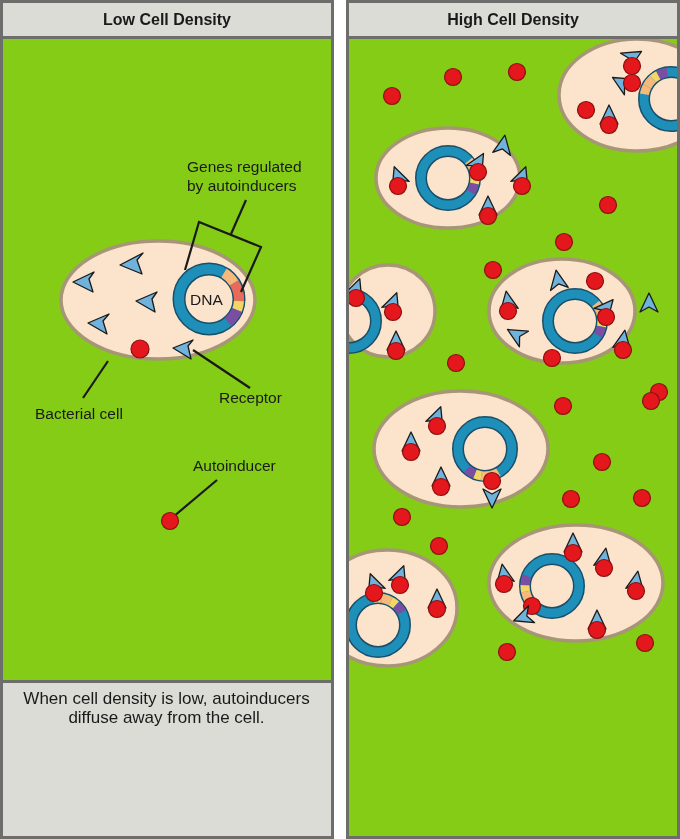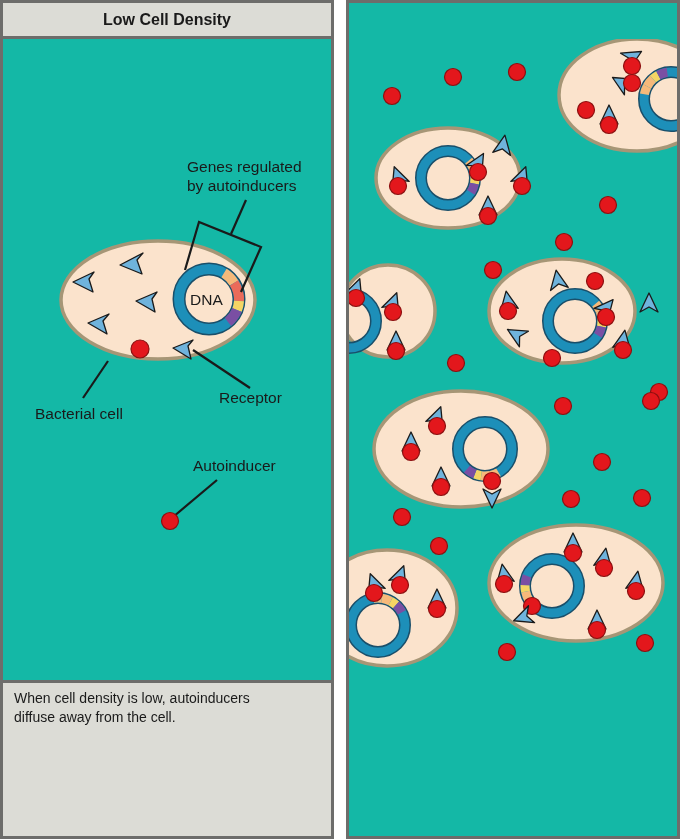--- a/index.html
+++ b/index.html
@@ -1,29 +1,29 @@
 <!DOCTYPE html>
 <html><head>
 <meta charset="utf-8">
 <style>
   html, body { margin: 0; padding: 0; background: #ffffff; }
   body { width: 680px; height: 839px; position: relative; overflow: hidden;
          font-family: "Liberation Sans", sans-serif; }
   .panel { position: absolute; top: 0; width: 334px; height: 839px;
-           box-sizing: border-box; border: 3px solid #6d6d6b; background: #14b8a6; }
+           box-sizing: border-box; border: 3px solid #6d6d6b; background: #84cc16; }
   #panel-left { left: 0; width: 334px; }
   #panel-right { left: 346px; width: 334px; }
   .panel-header { position: absolute; left: 0; right: 0; top: 0; height: 33px;
                   background: #dcdcd6; border-bottom: 3px solid #6d6d6b;
                   font-weight: bold; font-size: 16px; color: #1a1a1a;
                   display: flex; align-items: center; justify-content: center; }
   .panel-caption { position: absolute; left: 0; right: 0; bottom: 0; height: 156px;
                    background: #dcdcd6; border-top: 3px solid #6d6d6b;
-                   font-size: 14px; line-height: 19px; color: #1a1a1a;
-                   padding: 6px 12px 0 11px; box-sizing: border-box; white-space: pre-line; }
+                   font-size: 17px; line-height: 19px; color: #1a1a1a;
+                   padding: 6px 12px 0 11px; box-sizing: border-box; white-space: pre-line; text-align: center; }
   svg.scene { position: absolute; left: 0; top: 36px; }
   .lbl { font-family: "Liberation Sans", sans-serif; font-size: 15.5px; fill: #1a1a1a; }
 </style>
 </head>
 <body>
 
 <div class="panel" id="panel-left">
   <div class="panel-header">Low Cell Density</div>
 
   <svg class="scene" width="328" height="644" viewBox="0 36 328 644">
@@ -66,20 +66,21 @@
     <text class="lbl" x="190" y="468">Autoinducer</text>
 
     <circle cx="167" cy="518" r="8.5" fill="#e3171c" stroke="#8c1010" stroke-width="1.2"></circle>
   </svg>
 
   <div class="panel-caption">When cell density is low, autoinducers
 diffuse away from the cell.</div>
 </div>
 
 <div class="panel" id="panel-right">
+  <div class="panel-header">High Cell Density</div>
 
   <svg class="scene" id="high-scene" width="328" height="644" viewBox="349 36 328 644">
     <defs>
       <clipPath id="clip-right">
           <rect x="349" y="36" width="328" height="644"></rect>
         </clipPath>
     </defs>
     <g clip-path="url(#clip-right)" id="high-content">
         <ellipse cx="448" cy="175" rx="72" ry="50" fill="#fbe3cc" stroke="#a69676" stroke-width="3.5"></ellipse>
         <ellipse cx="637" cy="92" rx="78" ry="56" fill="#fbe3cc" stroke="#a69676" stroke-width="3.5"></ellipse>

